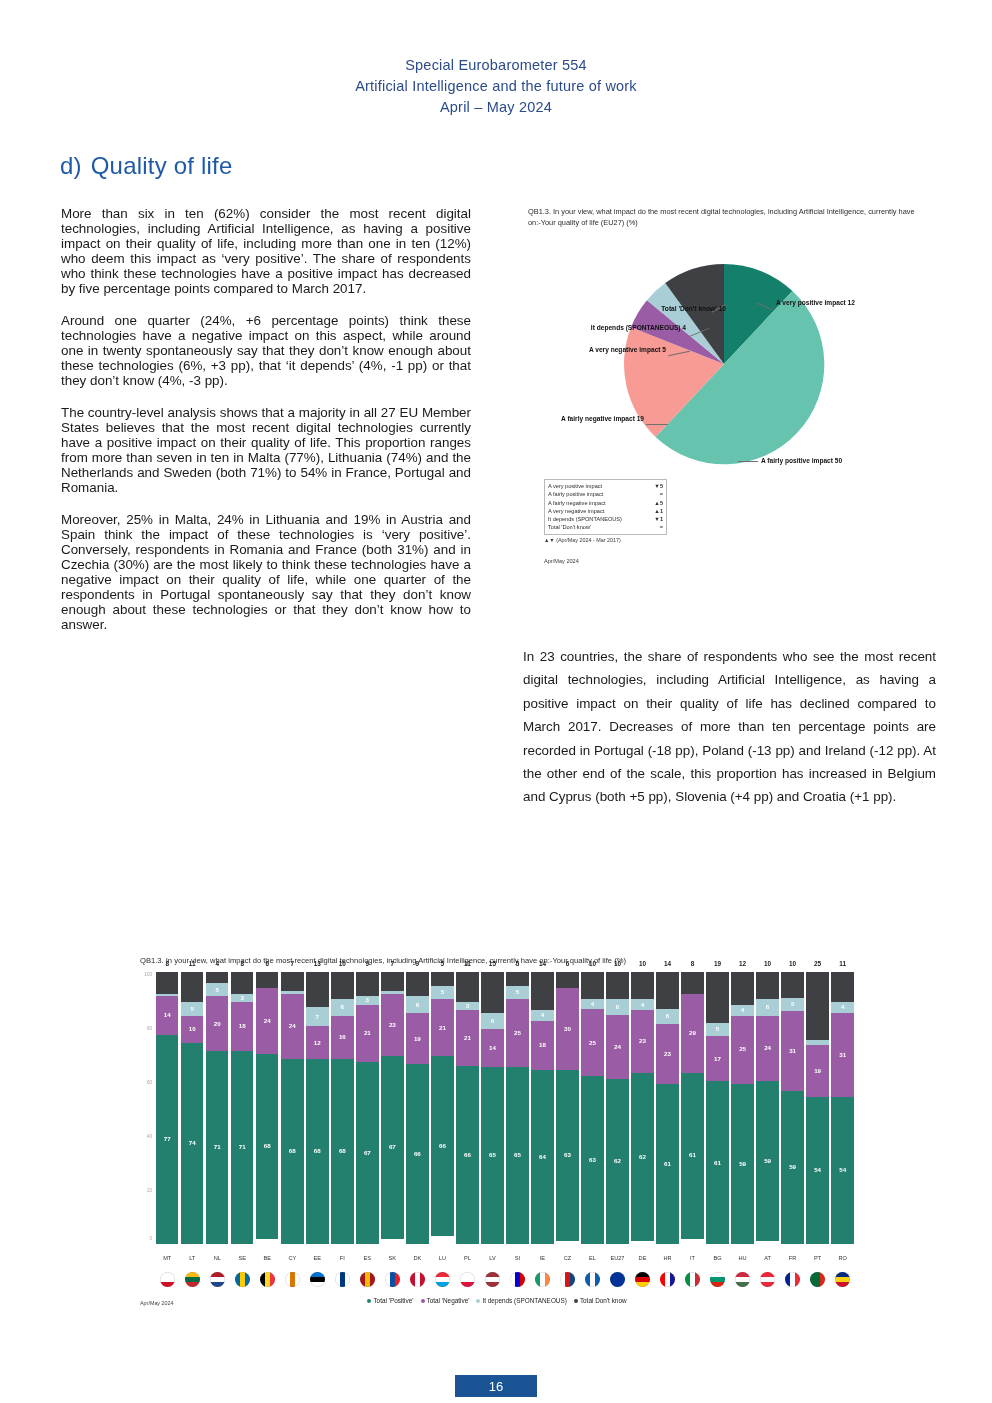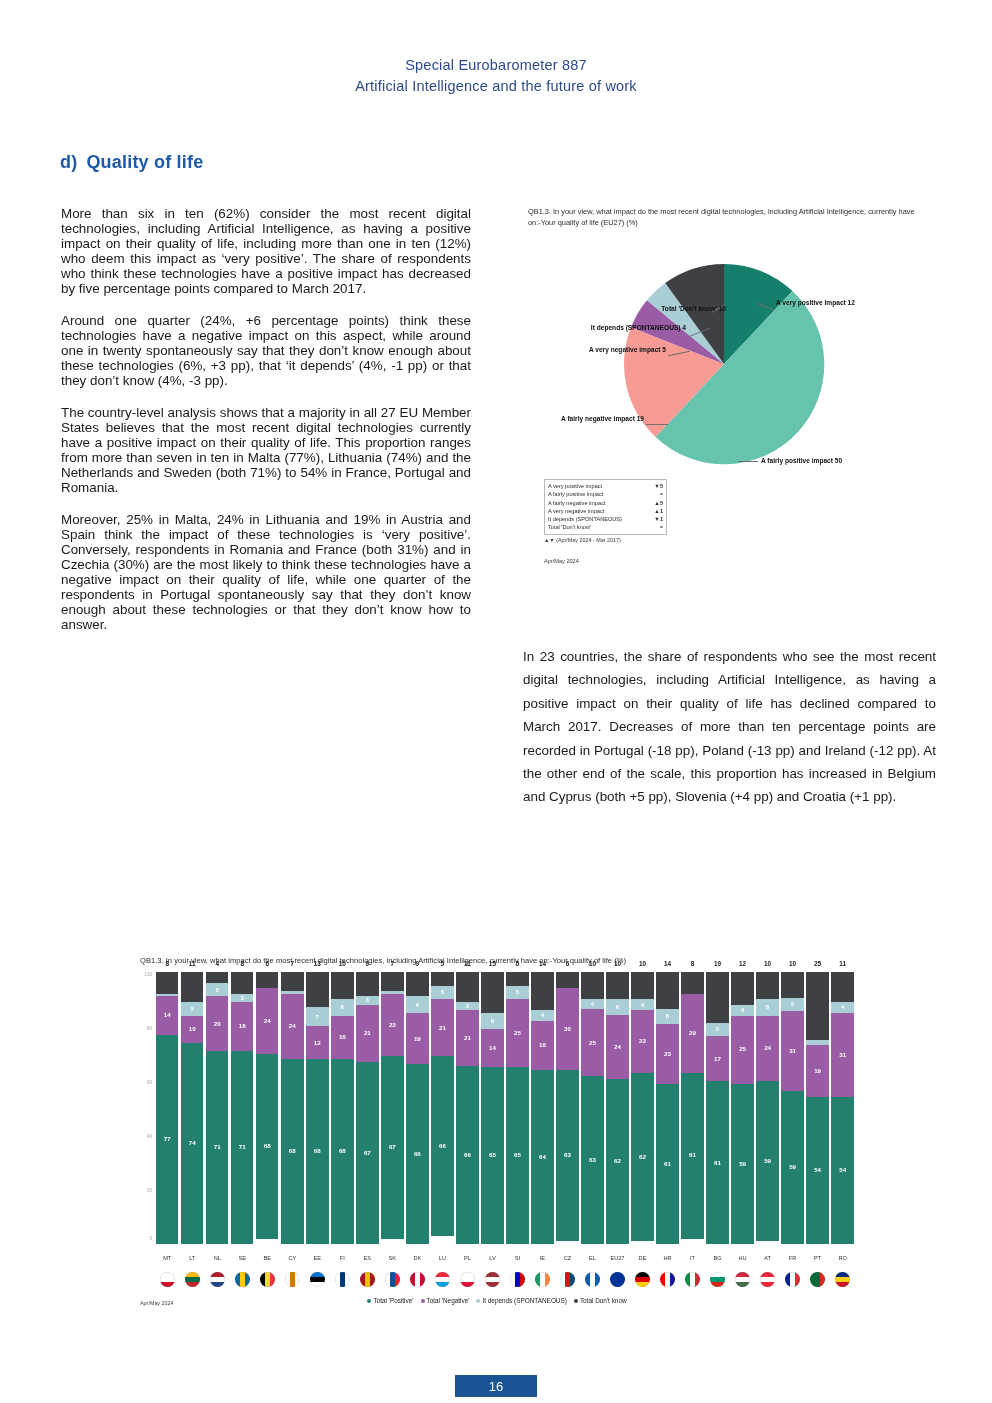--- a/index.html
+++ b/index.html
@@ -14,21 +14,21 @@
   
   .doc-header{
     position:absolute;left:0;top:55px;width:992px;text-align:center;
     color:#2c4b8c;font-size:14.5px;line-height:21px;letter-spacing:.2px;
   }
   .doc-header div{white-space:nowrap;}
 
   
   .section-heading{
     position:absolute;left:60px;top:152px;
-    color:#1f5aa8;font-size:18px;font-weight:bold;letter-spacing:.2px;
+    color:#1f5aa8;font-size:24px;font-weight:normal;letter-spacing:.2px;
   }
   .section-heading .letter{margin-right:9px;}
 
   
   .col-left{
     position:absolute;left:61px;top:206px;width:410px;
     font-size:13.4px;line-height:15px;text-align:justify;color:#1a1a1a;
   }
   .col-left p{margin:0 0 17px 0;}
   .col-right-text{
@@ -116,22 +116,23 @@
     background:#1b5495;color:#fff;font-size:13px;
     display:flex;align-items:center;justify-content:center;
   }
 </style>
 </head>
 <body>
 
 <div class="page">
 
   <div class="doc-header">
-    <div>Special Eurobarometer 887</div>
+    <div>Special Eurobarometer 554</div>
     <div>Artificial Intelligence and the future of work</div>
+    <div>April – May 2024</div>
   </div>
 
   <div class="section-heading">
     <span class="letter">d)</span><span>Quality of life</span>
   </div>
 
   <div class="col-left">
     <p>More than six in ten (62%) consider the most recent digital technologies, including Artificial Intelligence, as having a positive impact on their quality of life, including more than one in ten (12%) who deem this impact as ‘very positive’. The share of respondents who think these technologies have a positive impact has decreased by five percentage points compared to March 2017.</p>
     <p>Around one quarter (24%, +6 percentage points) think these technologies have a negative impact on this aspect, while around one in twenty spontaneously say that they don’t know enough about these technologies (6%, +3 pp), that ‘it depends’ (4%, -1 pp) or that they don’t know (4%, -3 pp).</p>
     <p>The country-level analysis shows that a majority in all 27 EU Member States believes that the most recent digital technologies currently have a positive impact on their quality of life. This proportion ranges from more than seven in ten in Malta (77%), Lithuania (74%) and the Netherlands and Sweden (both 71%) to 54% in France, Portugal and Romania.</p>

